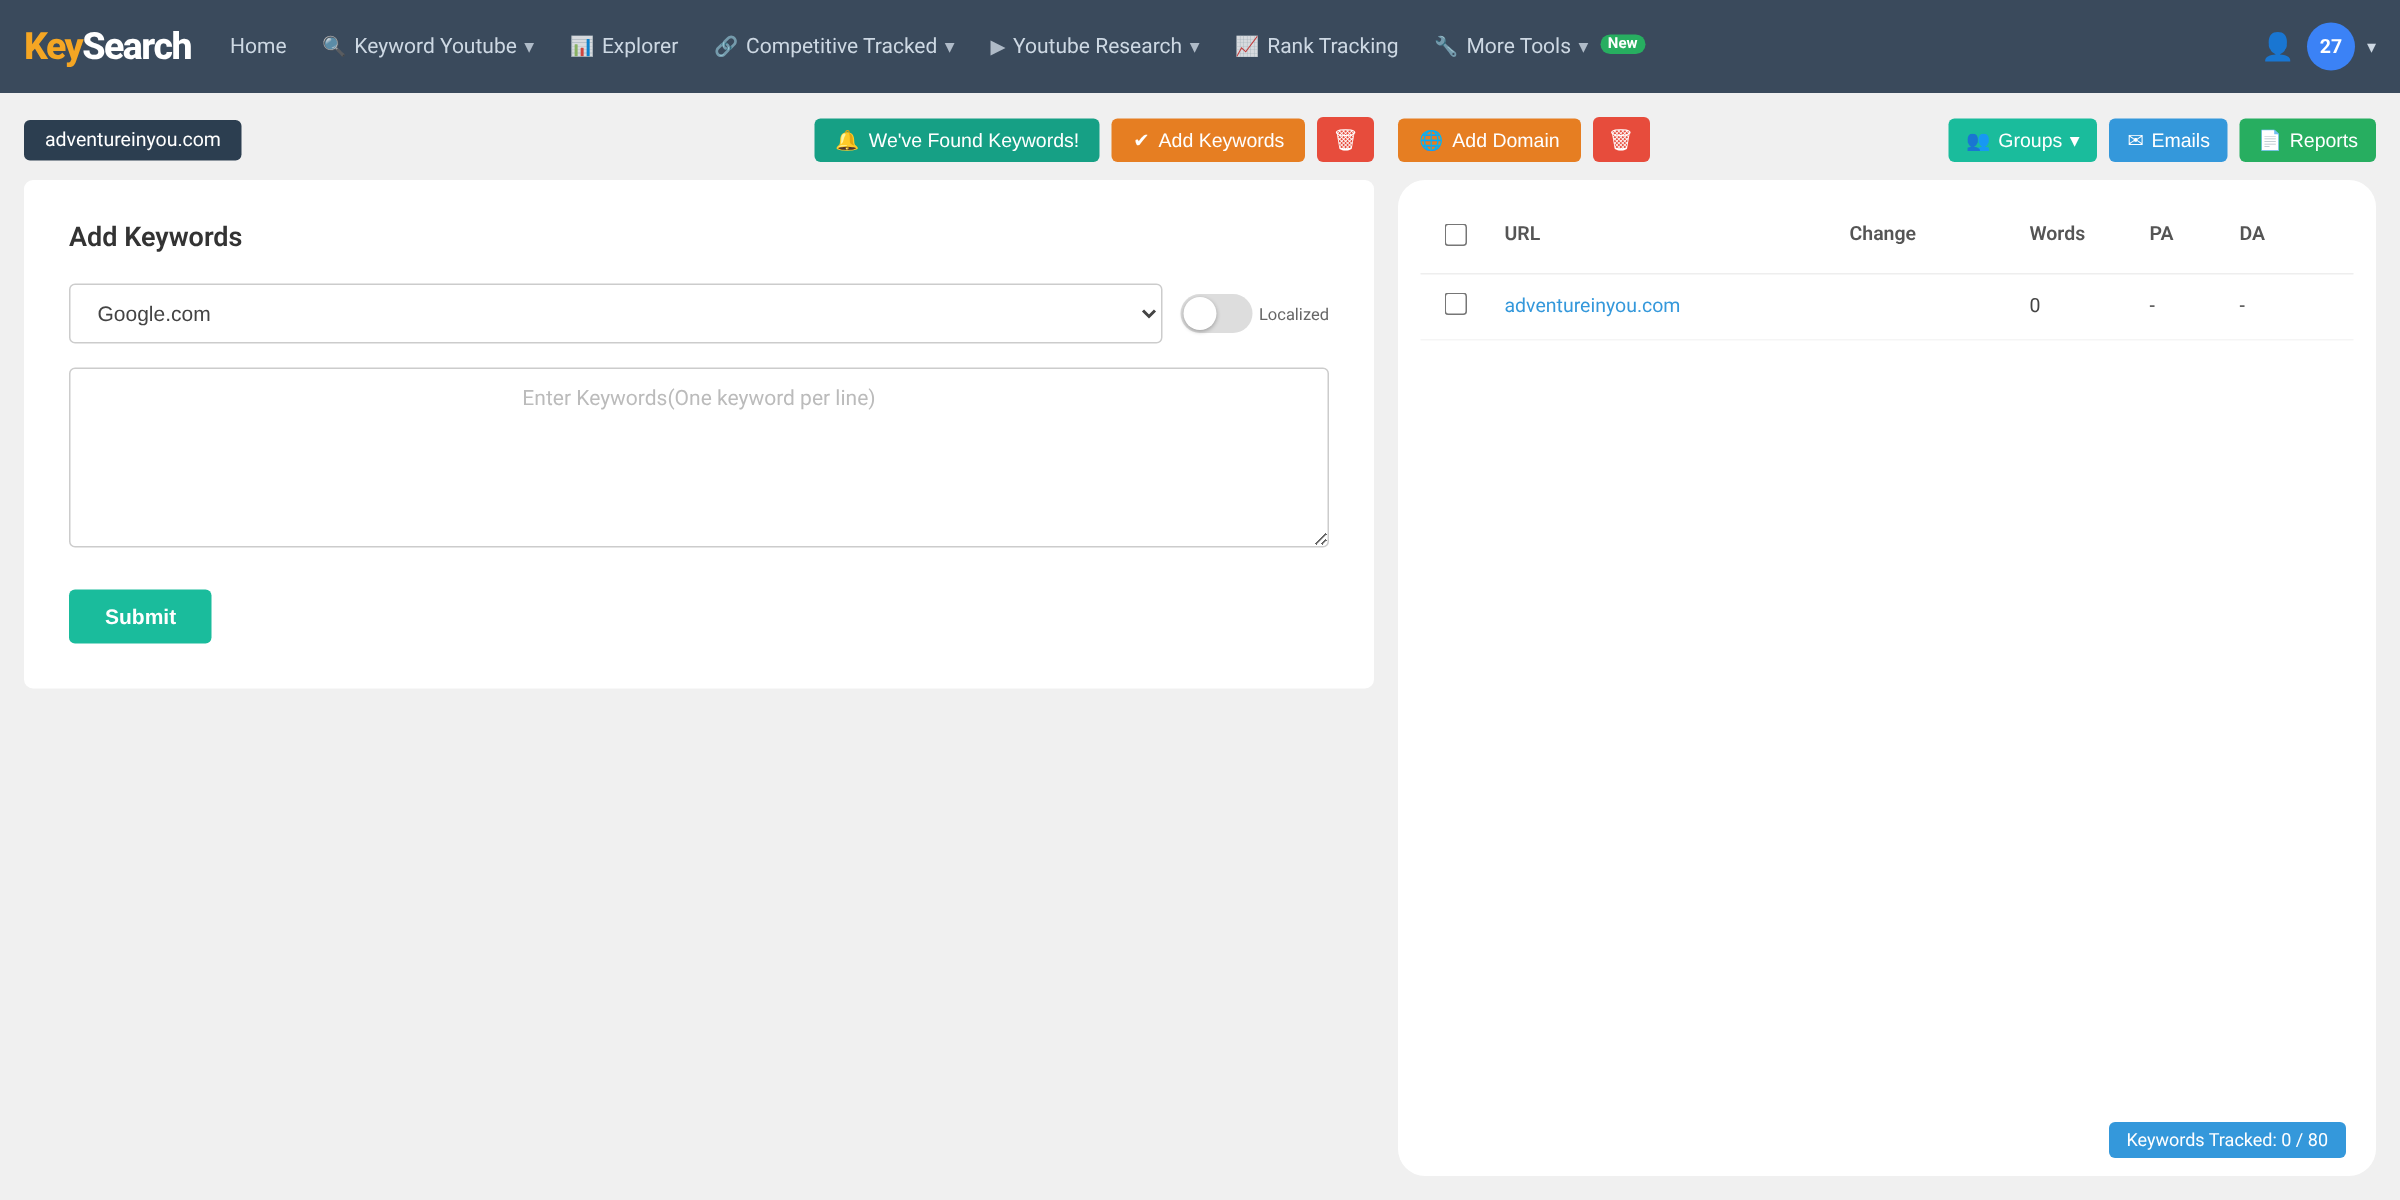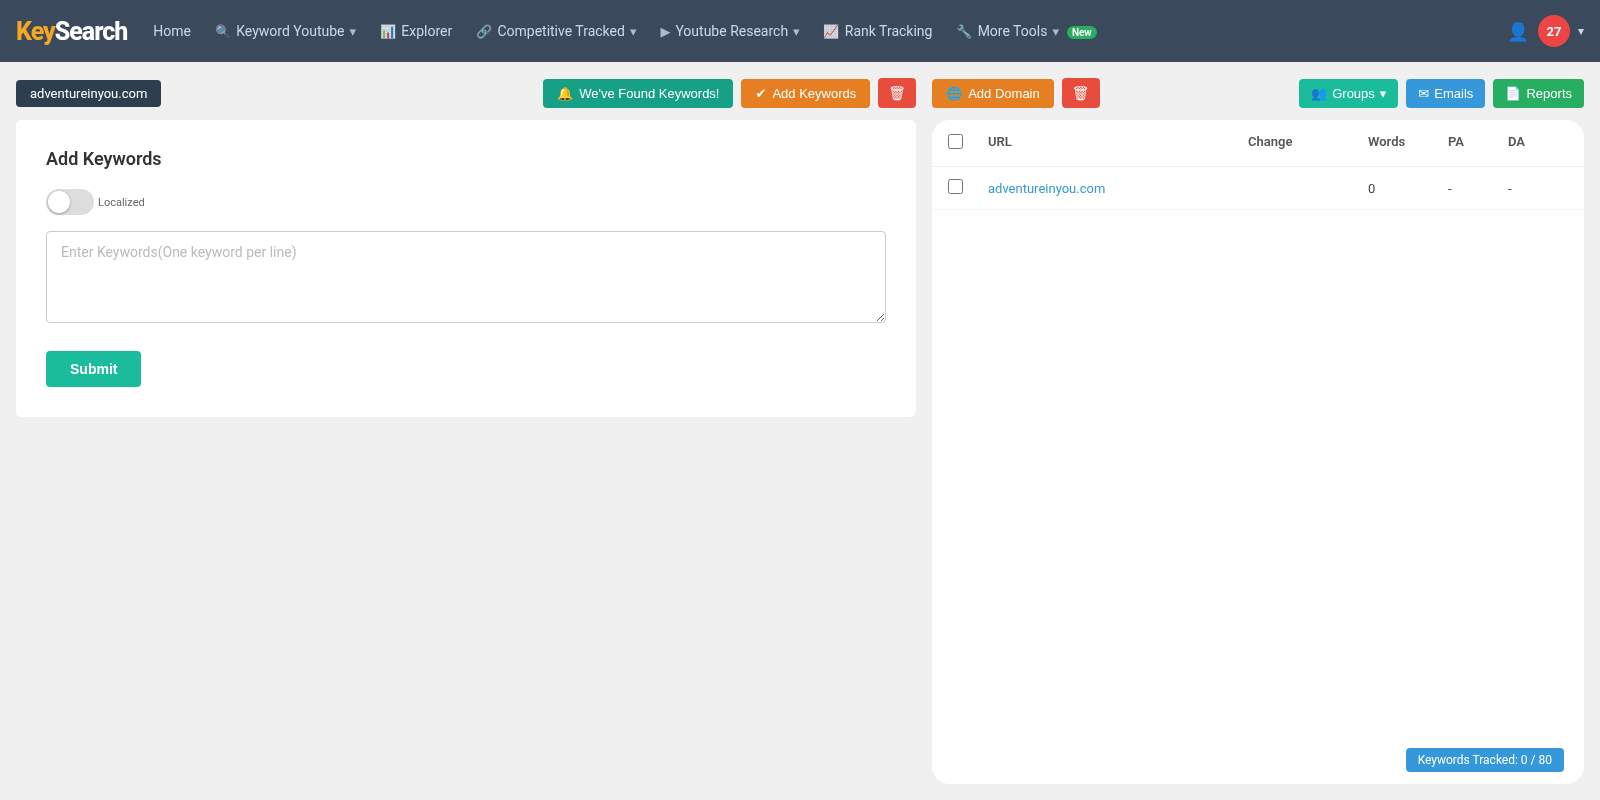--- a/index.html
+++ b/index.html
@@ -25,21 +25,21 @@
       letter-spacing: -1px;
     }
     .logo span.key { color: #f5a623; }
     .logo span.search { color: #fff; }
     .nav-item {
       color: #cdd8e3;
       font-size: 14px;
       padding: 8px 10px;
       cursor: pointer;
       display: flex;
-      align-items: flex-end;
+      align-items: flex-start;
       gap: 5px;
       border-radius: 4px;
       white-space: nowrap;
     }
     .nav-item .nav-icon { font-size: 13px; opacity: 0.8; }
     .nav-new {
       background: #27ae60;
       color: #fff;
       font-size: 10px;
       padding: 1px 5px;
@@ -48,21 +48,21 @@
       font-weight: bold;
     }
     .nav-spacer { flex: 1; }
     .nav-right {
       display: flex;
       align-items: center;
       gap: 8px;
     }
     .nav-avatar {
       width: 32px; height: 32px;
-      background: #ef4444;
+      background: #3b82f6;
       border-radius: 50%;
       display: flex; align-items: center; justify-content: center;
       color: #fff; font-size: 13px; font-weight: bold;
     }
     .nav-user-icon {
       color: #cdd8e3; font-size: 18px;
     }
     .nav-caret { color: #cdd8e3; font-size: 12px; }
 
     
@@ -182,28 +182,29 @@
       position: absolute;
       top: 2px; left: 2px;
       box-shadow: 0 1px 3px rgba(0,0,0,0.3);
     }
     .toggle-label {
       font-size: 11px;
       color: #666;
     }
     .keywords-textarea {
       width: 100%;
-      height: 92px;
+      height: 120px;
       border: 1px solid #ccc;
       border-radius: 4px;
       padding: 12px 14px;
       font-size: 14px;
       color: #999;
       resize: vertical;
       font-family: inherit;
+      text-align: center;
     }
     .keywords-textarea::placeholder { color: #bbb; }
     .btn-submit {
       background: #1abc9c;
       color: #fff;
       border: none;
       padding: 10px 24px;
       border-radius: 4px;
       font-size: 14px;
       font-weight: 600;
@@ -260,21 +261,21 @@
       border: none;
       padding: 7px 12px;
       border-radius: 4px;
       font-size: 13px;
       cursor: pointer;
       display: flex; align-items: center; gap: 5px;
     }
     .right-card {
       background: #fff;
       border-radius: 18px;
-      padding: 0;
+      padding: 15px;
       flex: 1;
       overflow: hidden;
       position: relative;
     }
     .table-header {
       display: grid;
       grid-template-columns: 40px 1fr 120px 80px 60px 60px;
       padding: 14px 16px;
       border-bottom: 1px solid #eee;
       font-size: 13px;
@@ -385,20 +386,25 @@
       <button class="btn-trash">
         <span>🗑</span>
       </button>
     </div>
 
     <div class="add-keywords-card">
       <div class="add-keywords-title">Add Keywords</div>
 
 
       <div class="form-row-inline">
+        <select class="form-select-sm">
+          <option>Google.com</option>
+          <option>Google.co.uk</option>
+          <option>Google.ca</option>
+        </select>
         <div class="toggle-container">
           <div class="toggle">
             <div class="toggle-knob"></div>
           </div>
           <span class="toggle-label">Localized</span>
         </div>
       </div>
 
       <div class="form-row">
         <textarea class="keywords-textarea" placeholder="Enter Keywords(One keyword per line)" style=""></textarea>

